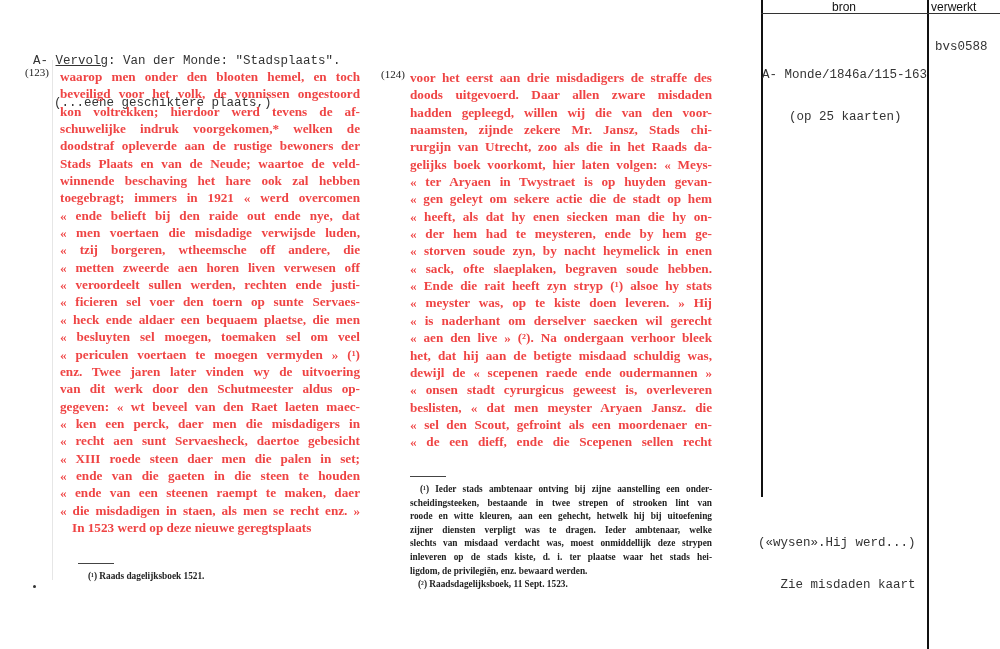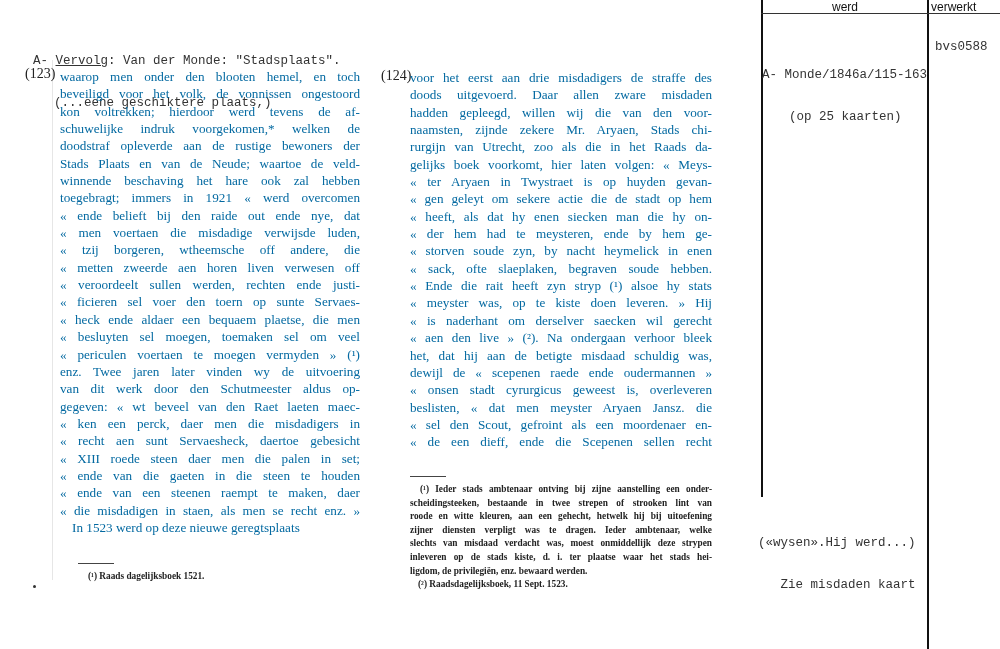--- a/index.html
+++ b/index.html
@@ -1,24 +1,24 @@
 <!DOCTYPE html>
 <html><head>
   <meta charset="utf-8">
   <style>
     html, body { margin: 0; padding: 0; background: #ffffff; }
     body { width: 1000px; height: 649px; position: relative; overflow: hidden; color: #1a1a1a; }
     .mono { font-family: "Liberation Mono", "DejaVu Sans Mono", monospace; font-size: 12.5px; color: #333; line-height: 14px; }
-    .serif { font-family: "Liberation Serif", "DejaVu Serif", serif; font-weight: normal; color: #0369a1; }
+    .serif { font-family: "Liberation Serif", "DejaVu Serif", serif; font-weight: bold; color: #ef4444; }
 
     #header-note { position: absolute; left: 33px; top: 26px; white-space: pre; }
     #header-note .u { text-decoration: underline; }
     #header-note .line2 { padding-left: 21px; }
 
-    .margin-mark { position: absolute; font-family: "Liberation Serif", serif; font-size: 14px; color: #222; }
+    .margin-mark { position: absolute; font-family: "Liberation Serif", serif; font-size: 11px; color: #222; }
     #mark-left { left: 25px; top: 66px; }
     #mark-right { left: 381px; top: 68px; }
 
     .scan-edge { position: absolute; left: 52px; top: 60px; width: 1px; height: 520px; background: #e6e6e6; }
 
     .column { position: absolute; }
     .col-text .line { white-space: nowrap; font-size: 13.2px; line-height: 17.35px; text-align: justify; text-align-last: justify; }
     #col-left { left: 60px; top: 68px; width: 300px; }
     #col-right { left: 410px; top: 69px; width: 302px; }
     #col-left .line.last { text-align-last: left; padding-left: 12px; }
@@ -92,21 +92,21 @@
 <div id="fn-left" class="footnote">
   <div class="fn-rule" style="margin-left:-10px;margin-top:-8px;"></div>
   <div>(¹) Raads dagelijksboek 1521.</div>
 </div>
 <div class="dot" style="left:33px;top:585px;"></div>
 
 <div id="col-right" class="column col-text serif">
     <div class="line">voor het eerst aan drie misdadigers de straffe des</div>
     <div class="line">doods uitgevoerd. Daar allen zware misdaden</div>
     <div class="line">hadden gepleegd, willen wij die van den voor-</div>
-    <div class="line">naamsten, zijnde zekere Mr. Aryaen, Stads chi-</div>
+    <div class="line">naamsten, zijnde zekere Mr. Jansz, Stads chi-</div>
     <div class="line">rurgijn van Utrecht, zoo als die in het Raads da-</div>
     <div class="line">gelijks boek voorkomt, hier laten volgen: « Meys-</div>
     <div class="line">« ter Aryaen in Twystraet is op huyden gevan-</div>
     <div class="line">« gen geleyt om sekere actie die de stadt op hem</div>
     <div class="line">« heeft, als dat hy enen siecken man die hy on-</div>
     <div class="line">« der hem had te meysteren, ende by hem ge-</div>
     <div class="line">« storven soude zyn, by nacht heymelick in enen</div>
     <div class="line">« sack, ofte slaeplaken, begraven soude hebben.</div>
     <div class="line">« Ende die rait heeft zyn stryp (¹) alsoe hy stats</div>
     <div class="line">« meyster was, op te kiste doen leveren. » Hij</div>
@@ -129,21 +129,21 @@
       <div class="fnline">slechts van misdaad verdacht was, moest onmiddellijk deze strypen</div>
       <div class="fnline">inleveren op de stads kiste, d. i. ter plaatse waar het stads hei-</div>
       <div class="fnline short">ligdom, de privilegiën, enz. bewaard werden.</div>
       <div class="fnline ref">(²) Raadsdagelijksboek, 11 Sept. 1523.</div>
     </div>
 </div>
 
 <div id="vline-left" class="vline"></div>
 <div id="vline-mid" class="vline"></div>
 <div id="hline"></div>
-<div id="th-bron" class="th">werd</div>
+<div id="th-bron" class="th">bron</div>
 <div id="th-verwerkt" class="th">verwerkt</div>
 <div id="cell-bron" class="mono">
   <div>A- Monde/1846a/115-163</div>
   <div class="sub">(op 25 kaarten)</div>
 </div>
 <div id="cell-verwerkt" class="mono">bvs0588</div>
 <div id="continuation" class="mono">
   <div>(«wysen».Hij werd...)</div>
   <div>Zie misdaden kaart</div>
 </div>

